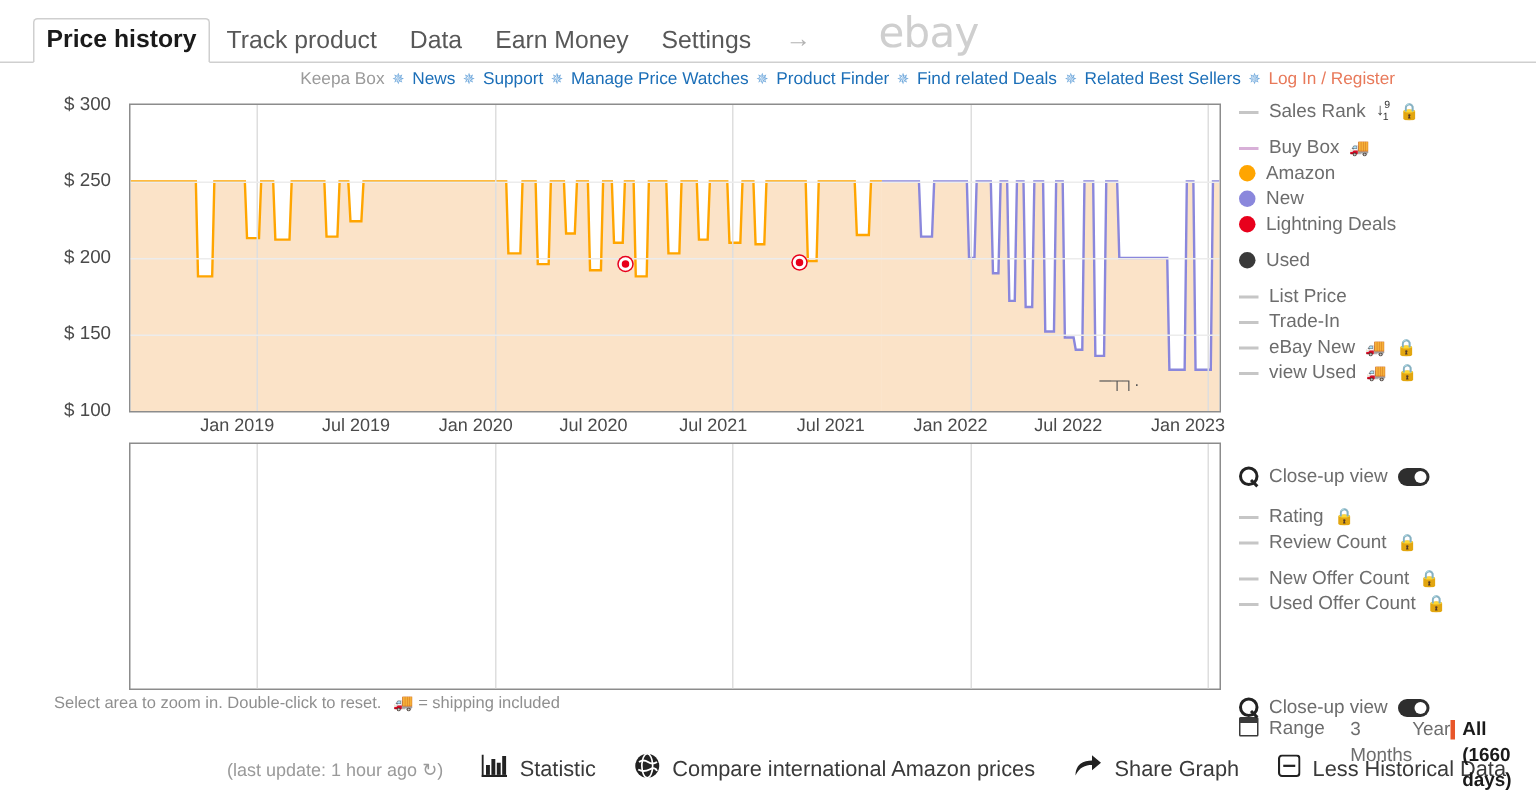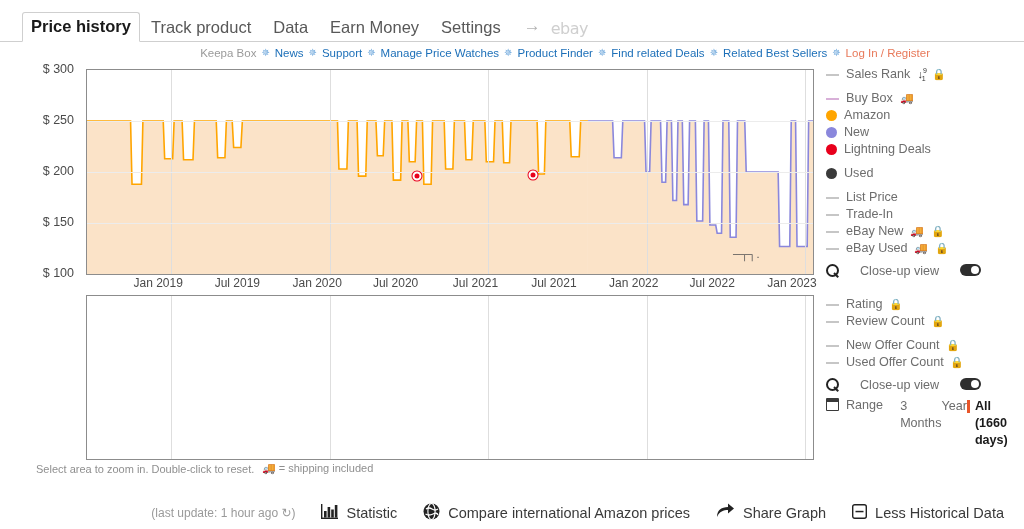--- a/index.html
+++ b/index.html
@@ -43,22 +43,22 @@
     background: #ffffff;
     border: 1px solid #cfcfcf;
     border-bottom: 1px solid #ffffff;
     border-radius: 3px 3px 0 0;
     padding: 3px 8px 5px 8px;
   }
   .tab-arrow {
     font-size: 17px; color: #b3b3b3; padding: 0 6px 5px 12px;
   }
   .tab-ebay {
-    font-size: 16px; color: #cfcfcf; padding: 0 4px 3px 4px;
-    font-family: "DejaVu Sans", sans-serif; letter-spacing: -0.5px;
+    font-size: 28px; color: #cfcfcf; padding: 0 4px 3px 4px;
+    font-family: "DejaVu Sans", sans-serif; letter-spacing: -0.5px; margin-left: 35px;
   }
 
   
   .linkbar {
     position: absolute; left: 0; top: 43px;
     width: 944px; height: 19px;
     display: flex; align-items: center; justify-content: flex-end;
     padding-right: 14px;
     font-size: 11.5px;
   }
@@ -150,21 +150,21 @@
   }
   .lg .dash { width: 13px; height: 2px; background: #c6c6c6; flex: none; }
   .lg .dot { width: 11px; height: 11px; border-radius: 50%; flex: none; }
   .lg .lbl { line-height: 17px; }
   .lock { font-size: 11px; color: #555; }
   .truck { font-size: 11px; }
   .gap6 { height: 7px; }
   .gap10 { height: 12px; }
 
   .closeup {
-    display: flex; align-items: flex-start; gap: 21px; height: 20px; cursor: pointer;
+    display: flex; align-items: flex-end; gap: 7px; height: 20px; cursor: pointer; margin-top: 40px;
   }
   .mag {
     width: 13px; height: 13px; flex: none; position: relative;
   }
   .mag::before {
     content: ""; position: absolute; left: 0; top: 0;
     width: 9px; height: 9px; border: 2px solid #222; border-radius: 50%;
   }
   .mag::after {
     content: ""; position: absolute; left: 8px; top: 8px;
@@ -357,21 +357,21 @@
         <span class="lbl">Trade-In</span>
       </div>
       <div class="lg">
         <span class="dash" style="background: rgb(198, 198, 198);"></span>
         <span class="lbl">eBay New</span>
         <span class="truck">🚚</span>
         <span class="lock">🔒</span>
       </div>
       <div class="lg">
         <span class="dash" style="background: rgb(198, 198, 198);"></span>
-        <span class="lbl">eBay Used</span>
+        <span class="lbl">view Used</span>
         <span class="truck">🚚</span>
         <span class="lock">🔒</span>
       </div>
       <div class="gap6"></div>
       <div class="closeup">
         <span class="mag"></span>
         <span>Close-up view</span>
         <span class="toggle"></span>
       </div>
       <div class="gap10"></div>

